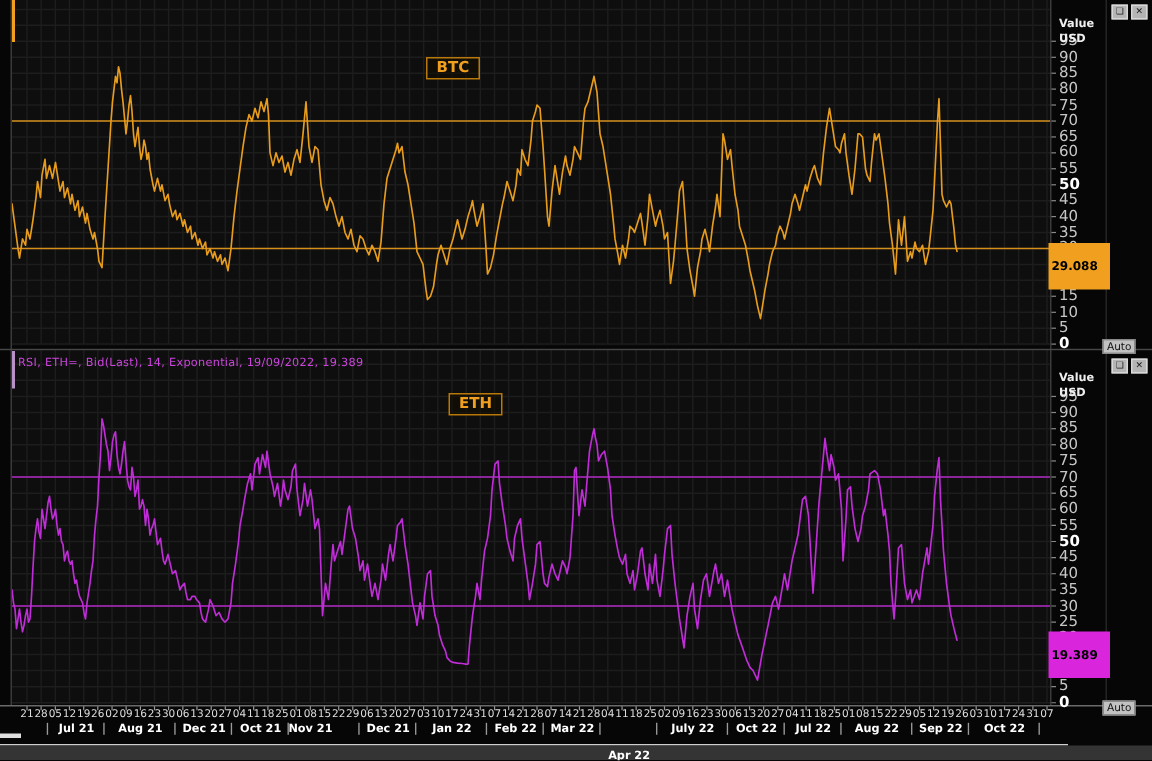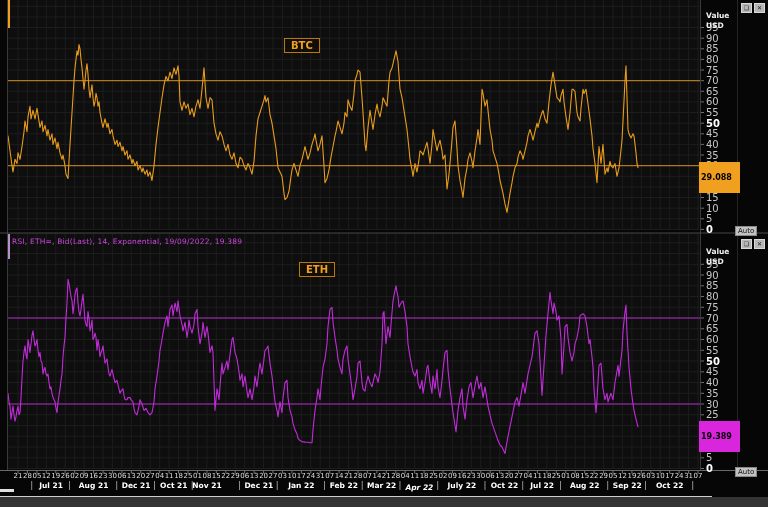--- a/index.html
+++ b/index.html
@@ -525,21 +525,21 @@
       <div class="lbl msep" style="left: 691.3px; top: 481px;">|</div>
       <div class="lbl mlabel" style="left: 27.1px; top: 481px; width: 48px;">Jul 21</div>
       <div class="lbl mlabel" style="left: 69.6px; top: 481px; width: 48px;">Aug 21</div>
       <div class="lbl mlabel" style="left: 112.1px; top: 481px; width: 48px;">Dec 21</div>
       <div class="lbl mlabel" style="left: 149.8px; top: 481px; width: 48px;">Oct 21</div>
       <div class="lbl mlabel" style="left: 192.3px; top: 481px; width: 28px;">Nov 21</div>
       <div class="lbl mlabel" style="left: 234.8px; top: 481px; width: 48px;">Dec 21</div>
       <div class="lbl mlabel" style="left: 277.3px; top: 481px; width: 48px;">Jan 22</div>
       <div class="lbl mlabel" style="left: 319.8px; top: 481px; width: 48px;">Feb 22</div>
       <div class="lbl mlabel" style="left: 357.6px; top: 481px; width: 48px;">Mar 22</div>
-      <div class="lbl mlabel" style="left: 395.4px; top: 483px; width: 48px; font-style: italic;">Apr 22</div>
+      <div class="lbl mlabel" style="left: 395.4px; top: 499px; width: 48px;">Apr 22</div>
       <div class="lbl mlabel" style="left: 437.9px; top: 481px; width: 48px;">July 22</div>
       <div class="lbl mlabel" style="left: 480.4px; top: 481px; width: 48px;">Oct 22</div>
       <div class="lbl mlabel" style="left: 518.2px; top: 481px; width: 48px;">Jul 22</div>
       <div class="lbl mlabel" style="left: 560.7px; top: 481px; width: 48px;">Aug 22</div>
       <div class="lbl mlabel" style="left: 603.2px; top: 481px; width: 48px;">Sep 22</div>
       <div class="lbl mlabel" style="left: 645.7px; top: 481px; width: 48px;">Oct 22</div>
     </div>
 
   <div id="bottom-strip"></div>
 </div>

